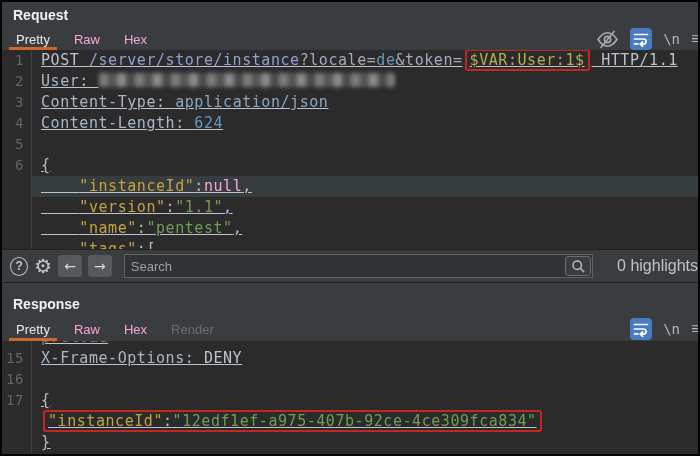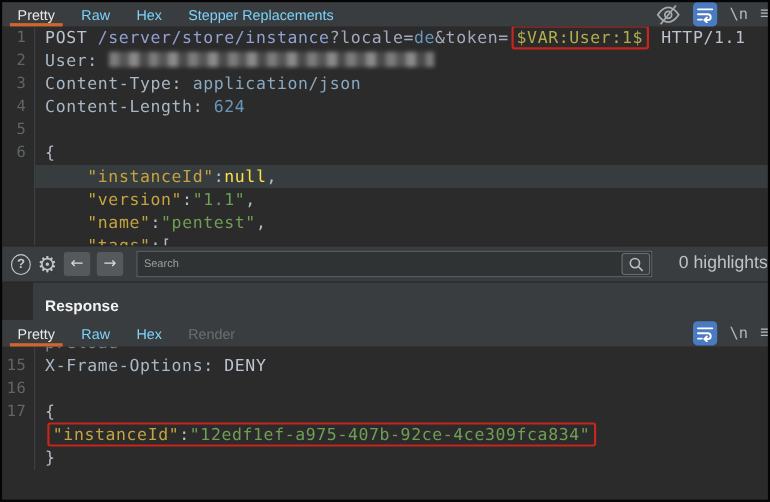--- a/index.html
+++ b/index.html
@@ -5,92 +5,92 @@
   * { margin:0; padding:0; box-sizing:border-box; }
   html,body { width:700px; height:456px; background:#000; }
   #frame {
     width:700px; height:456px; border:2px solid #050505; background:#2b2b2b;
     overflow:hidden; position:relative;
     font-family:"Liberation Sans", sans-serif; color:#bdbdbd;
   }
   
   .chrome { background:#3a3d3f; }
   .panel-title { height:26px; padding:5px 0 0 11px; font-size:14px; font-weight:bold; color:#f2f2f2; }
-  .resp .panel-title { height:34px; padding-top:13px;margin-left:28px; }
+  .resp .panel-title { height:34px; padding-top:13px; }
   .tabsrow { position:relative; display:flex; align-items:center; height:22px; padding-left:6px; }
   .resp .tabsrow { height:24px; }
   .tab { position:relative; height:100%; display:flex; align-items:center; padding:0 8px; margin-right:8px;
-         font-size:13px; color:#7dd3fc; cursor:default; }
+         font-size:13px; color:#f9a8d4; cursor:default; }
   .tab.active { color:#e9e9e9; }
   .tab.active::after { content:""; position:absolute; left:1px; right:1px; bottom:0; height:3px; background:#d0662f; }
   .tab.disabled { color:#6d6d6d; }
   
   .iconcluster { position:absolute; right:0; top:0; height:100%; display:flex; align-items:center; gap:11px; padding-right:0; }
   .wrapbtn { width:22px; height:22px; border-radius:4px; background:#4a7ac0; display:flex; align-items:center; justify-content:center; }
   .nl { font-family:"DejaVu Sans Mono", monospace; font-size:14px; color:#b4b7b9; }
   .burger { font-size:16px; color:#b4b7b9; width:14px; margin-right:-7px; }
   
   .editor { background:#2b2b2b; overflow:hidden;
             font-family:"DejaVu Sans Mono", monospace; font-size:15px; letter-spacing:0.55px; }
   .editor.req { height:199px; }
   .editor.resp-ed { height:144px; }
   .editor.resp-ed .code-row:first-child { margin-top:-14px; }
   .code-row { display:flex; height:21px; line-height:21px; }
   .ln { flex:none; width:30px; padding-right:7px; text-align:right; color:#5f6668; font-size:14px;
         border-right:1px solid #3f4345; }
-  .code { flex:1; padding-left:9px; white-space:pre; color:#bcc3ce; min-height:21px; }
+  .code { flex:1; padding-left:9px; white-space:pre; color:#bcc3ce; min-height:21px;text-decoration:underline; }
   .code.hl { background:#373c3e; }
   .tk-plain { color:#bcc3ce; }
   .tk-path  { color:#91a0d4; }
   .tk-attr  { color:#a3aabb; }
   .tk-val   { color:#6897bb; }
   .tk-hdr   { color:#a9b7c6; }
   .tk-hdrval{ color:#87a8c0; }
   .tk-var   { color:#b3ad4e; }
   .tk-key   { color:#c4a43f; }
   .tk-str   { color:#6f9e55; }
-  .tk-null  { color:#fde047; }
+  .tk-null  { color:#f9a8d4; }
   .tk-punct { color:#b5bcc4; }
   .tk-dim   { color:#7d8284; }
   .rbox { box-shadow:0 0 0 2px #c6261d; border-radius:1px; padding:0 3px; margin:0 4px; }
   .blur-block { display:inline-block; width:296px; height:14px; vertical-align:-1px; border-radius:2px;
     background:
       repeating-linear-gradient(90deg,#7b7b7b 0 9px,#565656 9px 18px,#8a8a8a 18px 27px,#4b4b4b 27px 36px),
       repeating-linear-gradient(0deg,rgba(140,140,140,.55) 0 5px,rgba(60,60,60,.55) 5px 10px);
     filter:blur(2px); }
   
   .searchbar { height:34px; border-top:1px solid #222; border-bottom:1px solid #222;
                display:flex; align-items:center; padding-left:8px; gap:6px; }
   .helpbtn { width:19px; height:19px; border:1.5px solid #c3c6c8; border-radius:50%;
              color:#c3c6c8; font-size:12px; font-weight:bold; display:flex; align-items:center; justify-content:center; }
   .gearbtn { font-family:"DejaVu Sans", sans-serif; font-size:20px; line-height:1; color:#c3c6c8; }
   .navbtn { width:25px; height:22px; background:#55595b; border-radius:3px; color:#d8dadb;
             font-family:"DejaVu Sans", sans-serif; font-size:14px; display:flex; align-items:center; justify-content:center; }
   .searchbox { width:492px; height:24px; margin-left:6px; background:#303334; border:1px solid #5d6163;
                display:flex; align-items:center; }
   .searchbox input { flex:1; background:transparent; border:none; outline:none; color:#cfcfcf;
-                     font-family:"Liberation Sans", sans-serif; font-size:10px; padding:0 6px; }
+                     font-family:"Liberation Sans", sans-serif; font-size:13px; padding:0 6px; }
   .searchbox input::placeholder { color:#9aa0a4; }
   .magbtn { flex:none; width:26px; height:20px; margin-right:1px; border:1px solid #6b6e70; border-radius:3px;
             display:flex; align-items:center; justify-content:center; background:#3a3d3f; }
   .matches { margin-left:18px; font-size:16px; color:#c0c3c5; white-space:nowrap; }
   svg { display:block; }
 </style>
 </head>
 <body>
 
 <div id="frame">
 
   <div class="req">
+    <div class="chrome panel-title">Request</div>
     <div class="chrome tabsrow">
       <div style="display:flex;height:100%;">
           <span class="tab active">Pretty</span>
           <span class="tab">Raw</span>
           <span class="tab">Hex</span>
-          <span class="tab">Stepper Replacements</span>
         </div>
       <div class="iconcluster">
         <span>
           <span>
             <svg width="23" height="21" viewBox="0 0 23 21">
               <path d="M2 10.5 C5.2 5.8 8.6 3.8 11.5 3.8 C14.4 3.8 17.8 5.8 21 10.5 C17.8 15.2 14.4 17.2 11.5 17.2 C8.6 17.2 5.2 15.2 2 10.5 Z" fill="none" stroke="#a7abad" stroke-width="1.6"></path>
               <circle cx="11.5" cy="10.5" r="3.1" fill="none" stroke="#a7abad" stroke-width="1.6"></circle>
               <line x1="4.5" y1="19" x2="18.5" y2="2" stroke="#a7abad" stroke-width="1.6"></line>
             </svg>
           </span>

